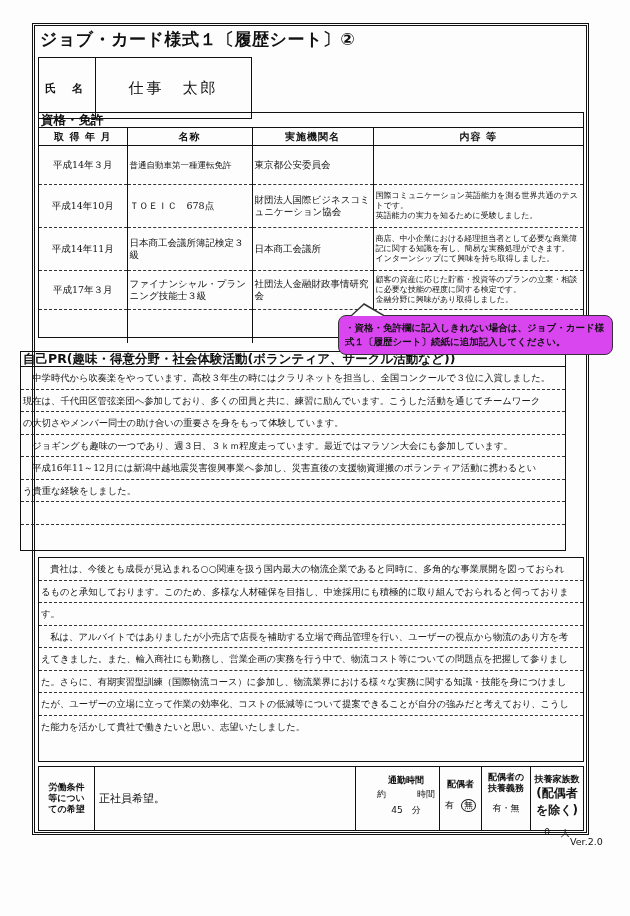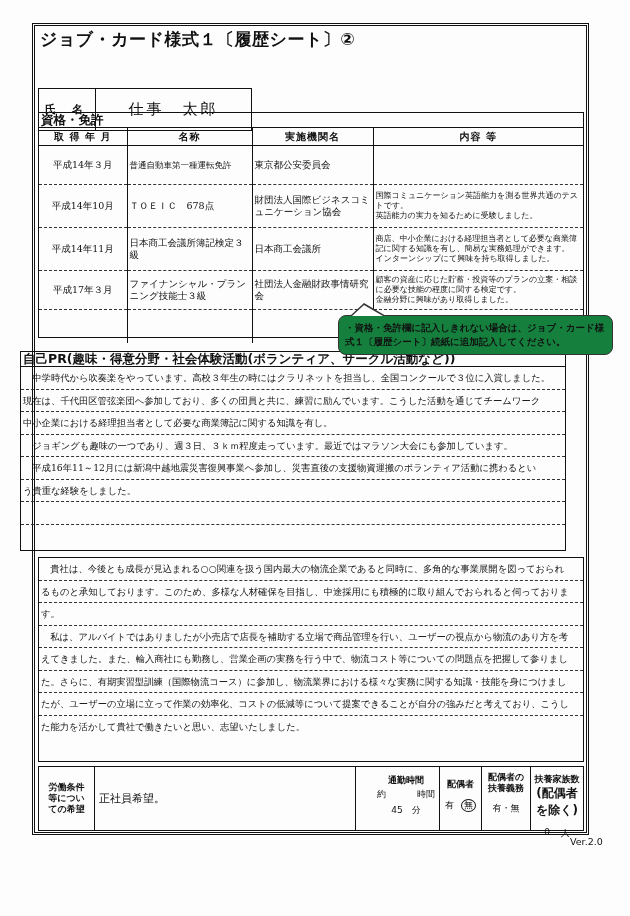--- a/index.html
+++ b/index.html
@@ -6,21 +6,21 @@
   body { width:630px; height:916px; position:relative; overflow:hidden;
          font-family:"DejaVu Sans", "Liberation Sans", sans-serif; color:#111; }
   .abs { position:absolute; box-sizing:border-box; }
 
   
   .frame { left:32px; top:23px; width:557px; height:812px;
            border:3px double #111; }
   .title { left:40px; top:28px; font-size:17px; font-weight:bold; letter-spacing:0.5px; }
 
   
-  .namebox { left:38px; top:57px; width:214px; height:43px; border:1.5px solid #111; display:flex;margin-top:31px; }
+  .namebox { left:38px; top:57px; width:214px; height:62px; border:1.5px solid #111; display:flex; }
   .namebox .lbl { width:56px; border-right:1.5px solid #111; display:flex; align-items:center;
                   justify-content:center; font-size:11px; font-weight:bold; letter-spacing:6px; }
   .namebox .val { flex:1; display:flex; align-items:center; justify-content:center;
                   font-family:"DejaVu Serif", serif; font-size:15px; letter-spacing:3px; }
 
   
   .section { border:1.5px solid #111; }
   .sec-head { font-size:12.5px; font-weight:bold; height:14px; line-height:14px; padding-left:2px;
               border-bottom:1.5px solid #111; white-space:nowrap; }
 
@@ -35,21 +35,21 @@
                padding:0 2px; line-height:12px; }
   .qtable td.date { text-align:center; font-size:9.5px; }
   .qtable td.detail { font-size:8px; line-height:10px; }
   .qtable tr.r0 td { height:38px; }
   .qtable tr.r1 td { height:42px; }
   .qtable tr.r2 td { height:42px; }
   .qtable tr.r3 td { height:38px; }
   .qtable tr.r4 td { height:33px; border-bottom:none; }
 
   
-  .callout { left:338px; top:315px; width:275px; height:40px; background:#15803d;
+  .callout { left:338px; top:315px; width:275px; height:40px; background:#d946ef;
              border:1px solid #333; border-radius:8px; font-size:9.5px; font-weight:bold;
              line-height:14px; padding:5px 6px; z-index:3; }
   .callout-tail { left:350px; top:303px; width:0; height:0; z-index:4;
                   border-left:14px solid transparent; border-right:22px solid transparent;
                   border-bottom:13px solid #333; }
   .callout-tail-inner { left:352px; top:305px; width:0; height:0; z-index:5;
                   border-left:12px solid transparent; border-right:19px solid transparent;
                   border-bottom:11px solid #fff; }
 
   
@@ -144,21 +144,21 @@
 
 <div class="abs callout-tail"></div>
 <div class="abs callout-tail-inner"></div>
 <div class="abs callout">・資格・免許欄に記入しきれない場合は、ジョブ・カード様式１〔履歴シート〕続紙に追加記入してください。</div>
 
 <div class="abs section pr">
   <div class="sec-head">自己PR(趣味・得意分野・社会体験活動(ボランティア、サークル活動など))</div>
   <div class="lines">
     <div class="line">　中学時代から吹奏楽をやっています。高校３年生の時にはクラリネットを担当し、全国コンクールで３位に入賞しました。</div>
     <div class="line">現在は、千代田区管弦楽団へ参加しており、多くの団員と共に、練習に励んでいます。こうした活動を通じてチームワーク</div>
-    <div class="line">中小企業における経理担当者として必要な商業簿記に関する知識を有し。</div>
+    <div class="line">の大切さやメンバー同士の助け合いの重要さを身をもって体験しています。</div>
     <div class="line">　ジョギングも趣味の一つであり、週３日、３ｋｍ程度走っています。最近ではマラソン大会にも参加しています。</div>
     <div class="line">　平成16年11～12月には新潟中越地震災害復興事業へ参加し、災害直後の支援物資運搬のボランティア活動に携わるとい</div>
     <div class="line">う貴重な経験をしました。</div>
     <div class="line"></div>
     <div class="line"></div>
   </div>
 </div>
 
 <div class="abs section motive">
   <div class="lines">

